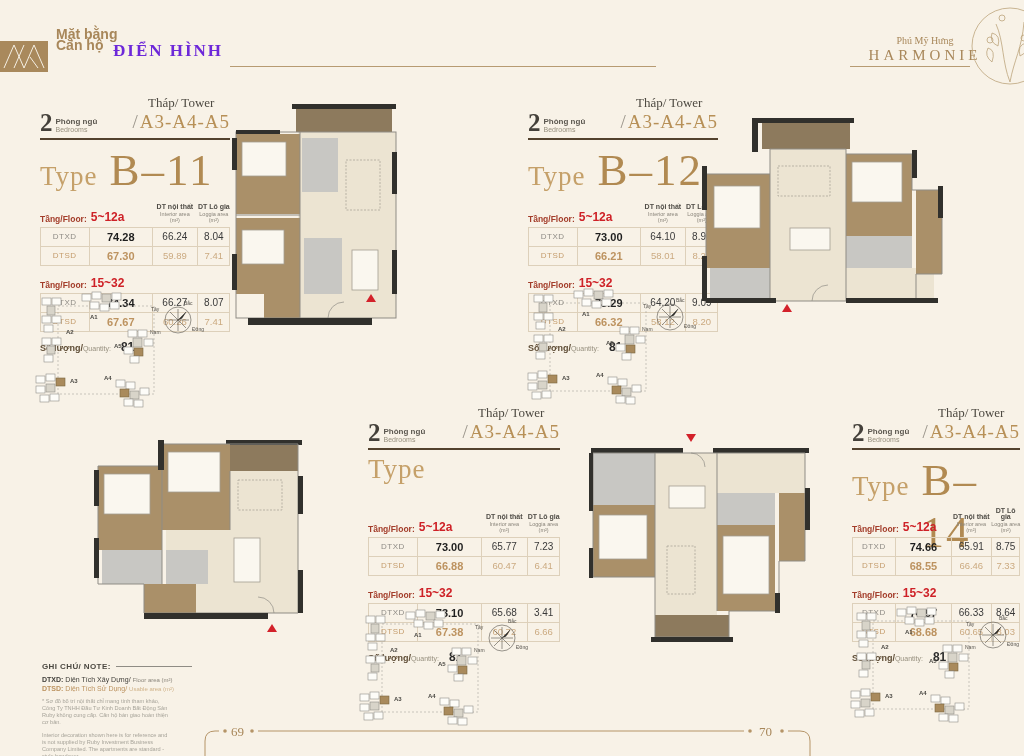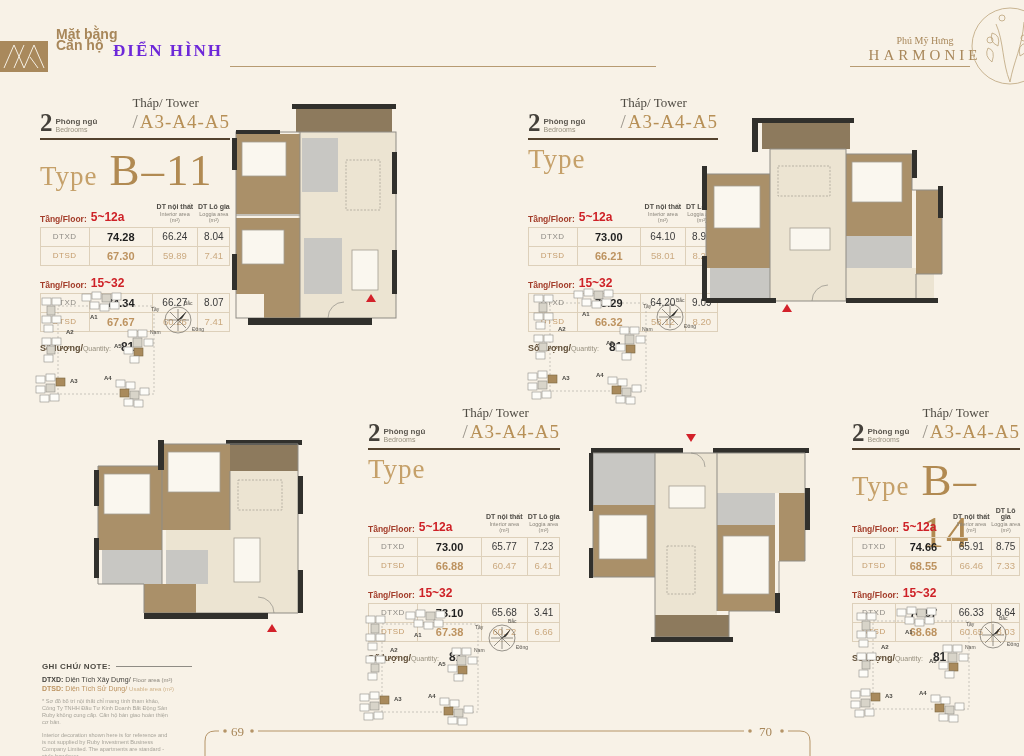--- a/index.html
+++ b/index.html
@@ -20,21 +20,21 @@
   .emblem{left:952px;top:2px}
 
   
   .info{position:absolute}
   .tower-row{display:flex;justify-content:space-between;align-items:flex-end;
              border-bottom:2px solid #53422e;padding-bottom:5px}
   .bed-group{display:flex;align-items:flex-end;gap:3px}
   .bed-num{font-family:"Liberation Serif",serif;font-weight:bold;font-size:25px;line-height:20px;color:#44403a}
   .bed-vn{display:block;font-size:8px;font-weight:bold;color:#5c5850}
   .bed-en{display:block;font-size:7px;color:#97907f}
-  .tower-col{text-align:left}
+  .tower-col{text-align:center}
   .tower-lbl{display:block;font-family:"Liberation Serif",serif;font-size:13px;color:#4e4a42}
   .tower-val{font-family:"Liberation Serif",serif;font-size:19px;color:#b79057;letter-spacing:1px}
   .tower-val .slash{color:#9a948a;font-style:normal;margin-right:1px}
   .type-row{display:flex;align-items:baseline;gap:12px;margin-top:4px;height:46px}
   .type-lbl{font-family:"Liberation Serif",serif;font-size:27px;color:#c5a069;letter-spacing:1px}
   .type-val{font-family:"Liberation Serif",serif;font-size:45px;color:#b18a52;letter-spacing:2px}
 
   .tbl{display:grid;grid-template-columns:26% 33% 24% 17%;margin-top:8px}
   .c{border:1px solid #ddd0ba;height:18px;display:flex;align-items:center;justify-content:center;
      margin:-0.5px;background:transparent}
@@ -295,20 +295,21 @@
         <span class="bed-en">Bedrooms</span>
       </span>
     </div>
     <div class="tower-col">
       <span class="tower-lbl">Tháp/ Tower</span>
       <span class="tower-val"><i class="slash">/</i><span>A3-A4-A5</span></span>
     </div>
   </div>
   <div class="type-row">
     <span class="type-lbl">Type</span>
+    <span class="type-val">B–12</span>
   </div>
   <div class="tbl">
     <div class="flcell">
       <span class="fl-l">Tầng/Floor:</span>
       <span class="fl-r">5~12a</span>
     </div>
     <div class="c colhdr">
       <span class="t1">DT nội thất</span>
       <span class="t2">Interior area</span>
       <span class="t3">(m²)</span>

